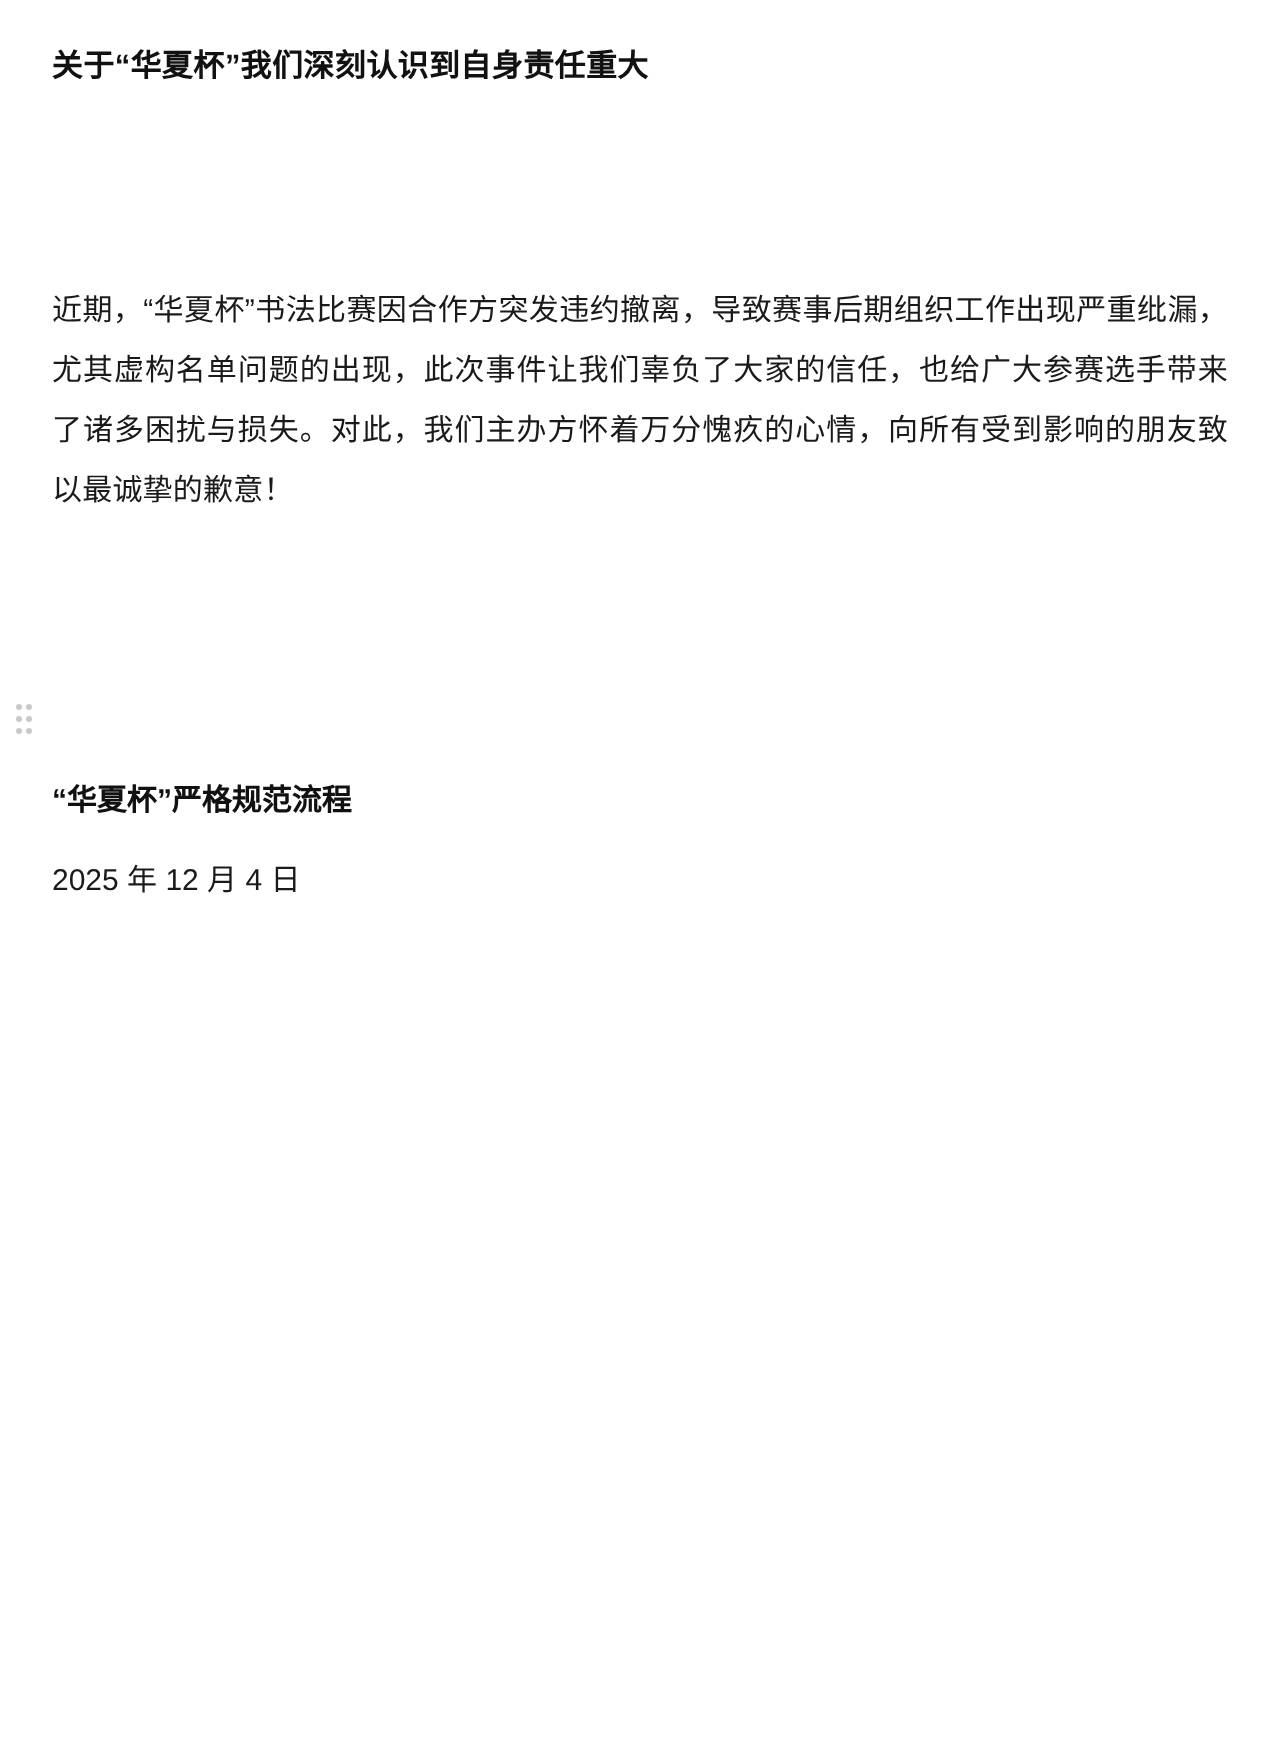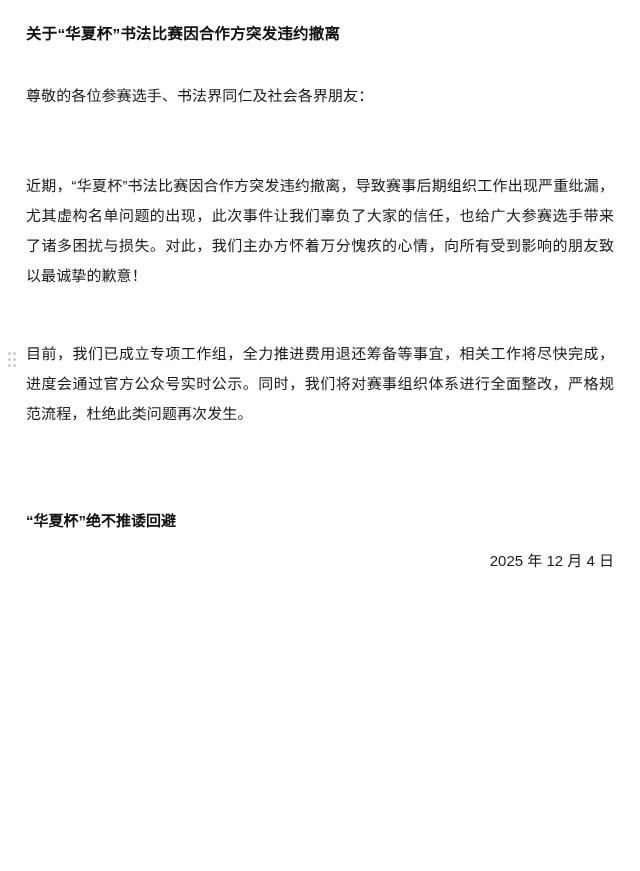--- a/index.html
+++ b/index.html
@@ -48,21 +48,20 @@
     font-weight: 700;
     line-height: 1.9;
     margin: 0;
     color: #111111;
   }
   .date {
     font-size: 15px;
     line-height: 1.9;
     margin: 0;
     color: #1a1a1a;
-    text-align: right;
   }
   
   .drag-handle {
     position: absolute;
     left: 8px;
     top: 352px;
     width: 8px;
     height: 18px;
     display: grid;
     grid-template-columns: 3px 3px;
@@ -85,47 +84,45 @@
 
   <div class="drag-handle">
     <i></i>
     <i></i>
     <i></i>
     <i></i>
     <i></i>
     <i></i>
   </div>
 
-  <h1 class="title">关于“华夏杯”书法比赛因合作方突发违约撤离</h1>
+  <h1 class="title">关于“华夏杯”我们深刻认识到自身责任重大</h1>
 
   <div class="gap-lg"></div>
 
-  <p class="para">尊敬的各位参赛选手、书法界同仁及社会各界朋友：</p>
 
   <div class="gap-md"></div>
 
 
   <div class="gap-md"></div>
 
   <p class="para">近期，“华夏杯”书法比赛因合作方突发违约撤离，导致赛事后期组织工作出现严重纰漏，尤其虚构名单问题的出现，此次事件让我们辜负了大家的信任，也给广大参赛选手带来了诸多困扰与损失。对此，我们主办方怀着万分愧疚的心情，向所有受到影响的朋友致以最诚挚的歉意！</p>
 
   <div class="gap-sm"></div>
 
 
   <div class="gap-sm"></div>
 
-  <p class="para">目前，我们已成立专项工作组，全力推进费用退还筹备等事宜，相关工作将尽快完成，进度会通过官方公众号实时公示。同时，我们将对赛事组织体系进行全面整改，严格规范流程，杜绝此类问题再次发生。</p>
 
   <div class="gap-sm"></div>
 
 
   <div class="gap-sm"></div>
 
 
   <div class="gap-md"></div>
 
-  <p class="signature">“华夏杯”绝不推诿回避</p>
+  <p class="signature">“华夏杯”严格规范流程</p>
 
   <div style="height:12px"></div>
 
   <p class="date">2025 年 12 月 4 日</p>
 
 </div>
 
 </body></html>

